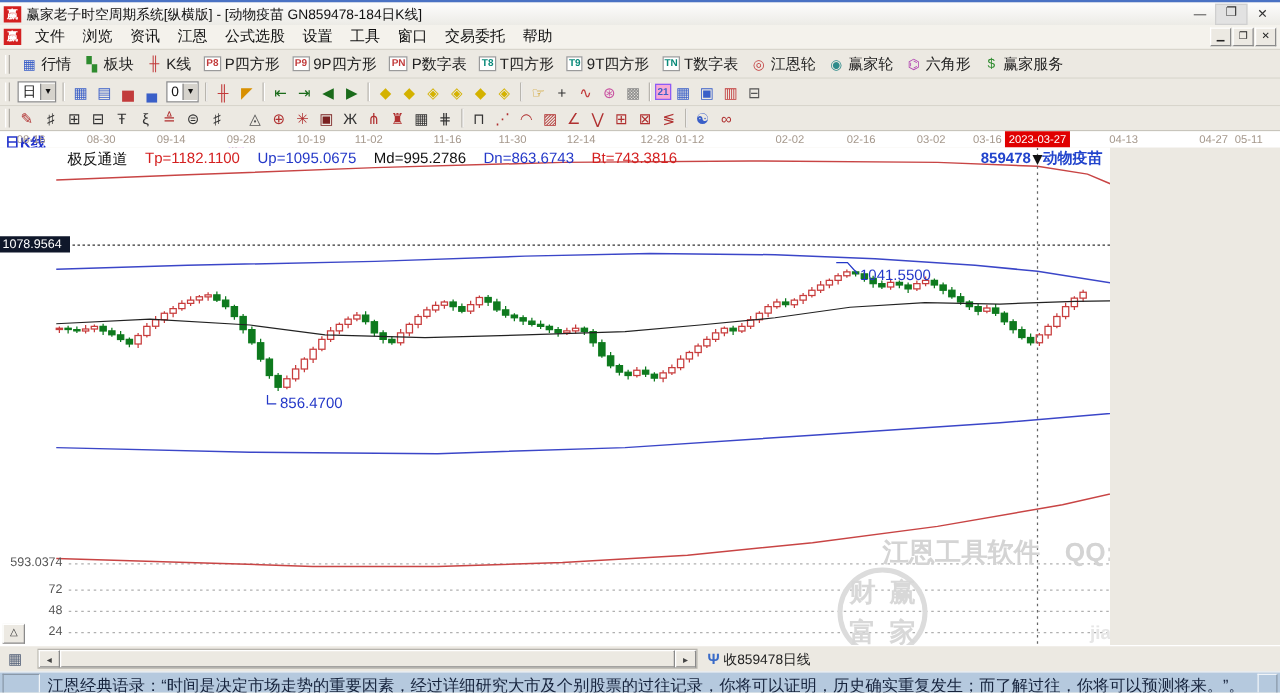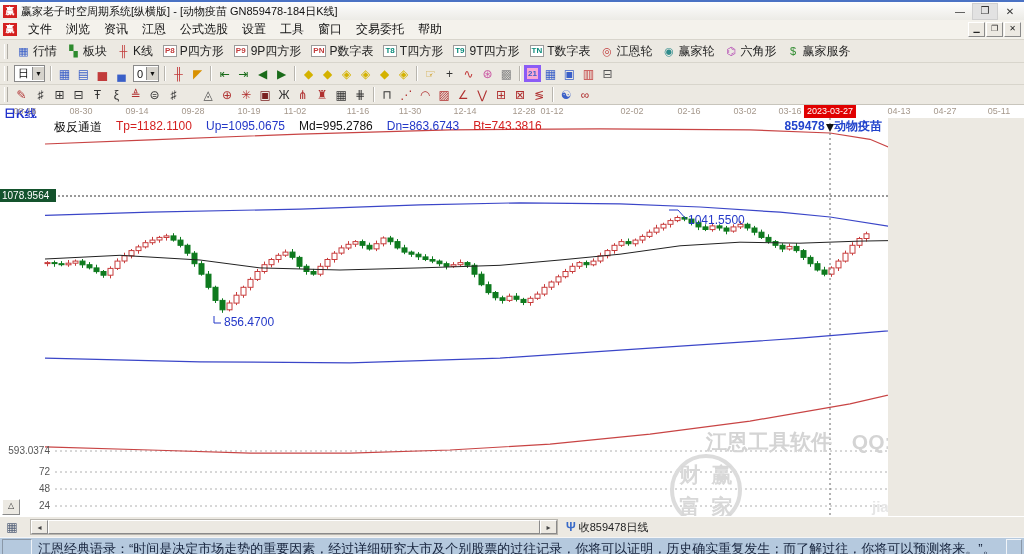--- a/index.html
+++ b/index.html
@@ -23,31 +23,31 @@
   .tb1 .ticon{font-size:11px;width:13px;text-align:center;}
   .badge{font-size:8px;font-weight:bold;border:1px solid #9a9a9a;background:#fff;padding:0 1px;line-height:10px;}
   .grip{width:2px;height:15px;border-left:1px solid #fff;border-right:1px solid #b0ada6;margin:0 4px;}
   .toolbar2{height:21px;display:flex;align-items:center;background:#ece9e2;border-bottom:1px solid #d8d5cc;}
   .toolbar3{height:19px;display:flex;align-items:center;background:#ece9e2;border-bottom:1px solid #c8c5bc;}
   .icon-btn{width:19px;height:17px;display:flex;align-items:center;justify-content:center;font-size:12px;line-height:1;}
   .toolbar3 .icon-btn{height:16px;}
   .tbsep{width:1px;height:15px;background:#b8b5ae;border-right:1px solid #fff;margin:0 3px;}
   .combo{display:flex;align-items:center;border:1px solid #8a8a8a;background:#fff;height:15px;font-size:11px;padding:0 0 0 3px;margin:0 2px;color:#111;}
   .combo .arr{background:#d6d3cc;border-left:1px solid #8a8a8a;font-size:7px;line-height:13px;padding:0 2px;margin-left:3px;}
-  .mini-box{border:3px solid #8b5cf6;background:#f9a8d4;font-size:8px;font-weight:bold;padding:0 1px;line-height:11px;}
+  .mini-box{border:1px solid #8b5cf6;background:#f9a8d4;font-size:8px;font-weight:bold;padding:0 1px;line-height:11px;}
   
   .datestrip{position:relative;height:13px;background:#fff;font-size:9px;color:#a5988c;}
   .d-lab{position:absolute;top:1px;transform:translateX(-50%);white-space:nowrap;}
   .d-hl{position:absolute;top:0;transform:translateX(-50%);background:#e00000;color:#fff;padding:0 3px;line-height:13px;white-space:nowrap;}
   .klperiod{position:absolute;left:4px;top:1px;color:#2233cc;font-weight:bold;font-size:12px;}
   
   .chart{position:relative;width:888px;height:398px;background:#fff;overflow:hidden;}
   .legend{position:absolute;left:54px;top:1px;display:flex;gap:14px;font-size:12px;white-space:nowrap;}
   .stocklab{position:absolute;right:6px;top:0;font-size:12px;color:#2244cc;font-weight:bold;white-space:nowrap;}
-  .redtag{position:absolute;left:0;top:71px;width:56px;height:13px;background:#14532d;color:#fff;font-size:10px;line-height:13px;padding-left:2px;box-sizing:border-box;}
+  .redtag{position:absolute;left:0;top:71px;width:56px;height:13px;background:#0f172a;color:#fff;font-size:10px;line-height:13px;padding-left:2px;box-sizing:border-box;}
   .sublab{position:absolute;width:50px;text-align:right;font-size:10px;color:#555;}
   .ann{position:absolute;font-size:12px;color:#2438c8;white-space:nowrap;}
   .wm-qq{position:absolute;left:706px;top:310px;font-size:21px;font-weight:bold;color:#d4d4d4;white-space:nowrap;}
   .wm-big{position:absolute;left:726px;top:332px;font-size:48px;font-weight:bold;color:#dedede;letter-spacing:8px;white-space:nowrap;}
   .wm-url{position:absolute;left:872px;top:380px;font-size:15px;font-weight:bold;color:#e6e6e6;white-space:nowrap;}
   .seal{position:absolute;left:670px;top:336px;width:64px;height:64px;border:4px solid #dcdcdc;border-radius:50%;display:grid;grid-template-columns:1fr 1fr;place-items:center;color:#d8d8d8;font-weight:bold;font-size:21px;line-height:1;}
   .cbtn{position:absolute;width:16px;height:14px;background:#ece9e2;border:1px solid;border-color:#fff #8a8a8a #8a8a8a #fff;font-size:8px;line-height:12px;text-align:center;color:#333;}
   
   .statusbar{height:20px;display:flex;align-items:center;background:#ece9e2;border-top:1px solid #fff;font-size:11px;white-space:nowrap;}
   .kb{width:18px;height:15px;text-align:center;font-size:12px;color:#55627a;margin:0 3px;}
@@ -243,21 +243,21 @@
       <span class="d-lab" style="left: 358px;">11-16</span>
       <span class="d-lab" style="left: 410px;">11-30</span>
       <span class="d-lab" style="left: 465px;">12-14</span>
       <span class="d-lab" style="left: 524px;">12-28</span>
       <span class="d-lab" style="left: 552px;">01-12</span>
       <span class="d-lab" style="left: 632px;">02-02</span>
       <span class="d-lab" style="left: 689px;">02-16</span>
       <span class="d-lab" style="left: 745px;">03-02</span>
       <span class="d-lab" style="left: 790px;">03-16</span>
       <span class="d-lab" style="left: 899px;">04-13</span>
-      <span class="d-lab" style="left: 945px;">04-27</span>
+      <span class="d-lab" style="left: 971px;">04-27</span>
       <span class="d-lab" style="left: 999px;">05-11</span>
       <span class="d-hl" style="left: 830px;">2023-03-27</span>
     </div>
 
   <div class="chart" id="chart">
     <svg id="chart-svg" width="1024" height="398">
         <line x1="55" y1="333" x2="1024" y2="333" stroke="#b0b0b0" stroke-width="1" stroke-dasharray="2,3"></line>
         <line x1="55" y1="354" x2="1024" y2="354" stroke="#b0b0b0" stroke-width="1" stroke-dasharray="2,3"></line>
         <line x1="55" y1="371" x2="1024" y2="371" stroke="#b0b0b0" stroke-width="1" stroke-dasharray="2,3"></line>
         <line x1="55" y1="388" x2="1024" y2="388" stroke="#b0b0b0" stroke-width="1" stroke-dasharray="2,3"></line>

